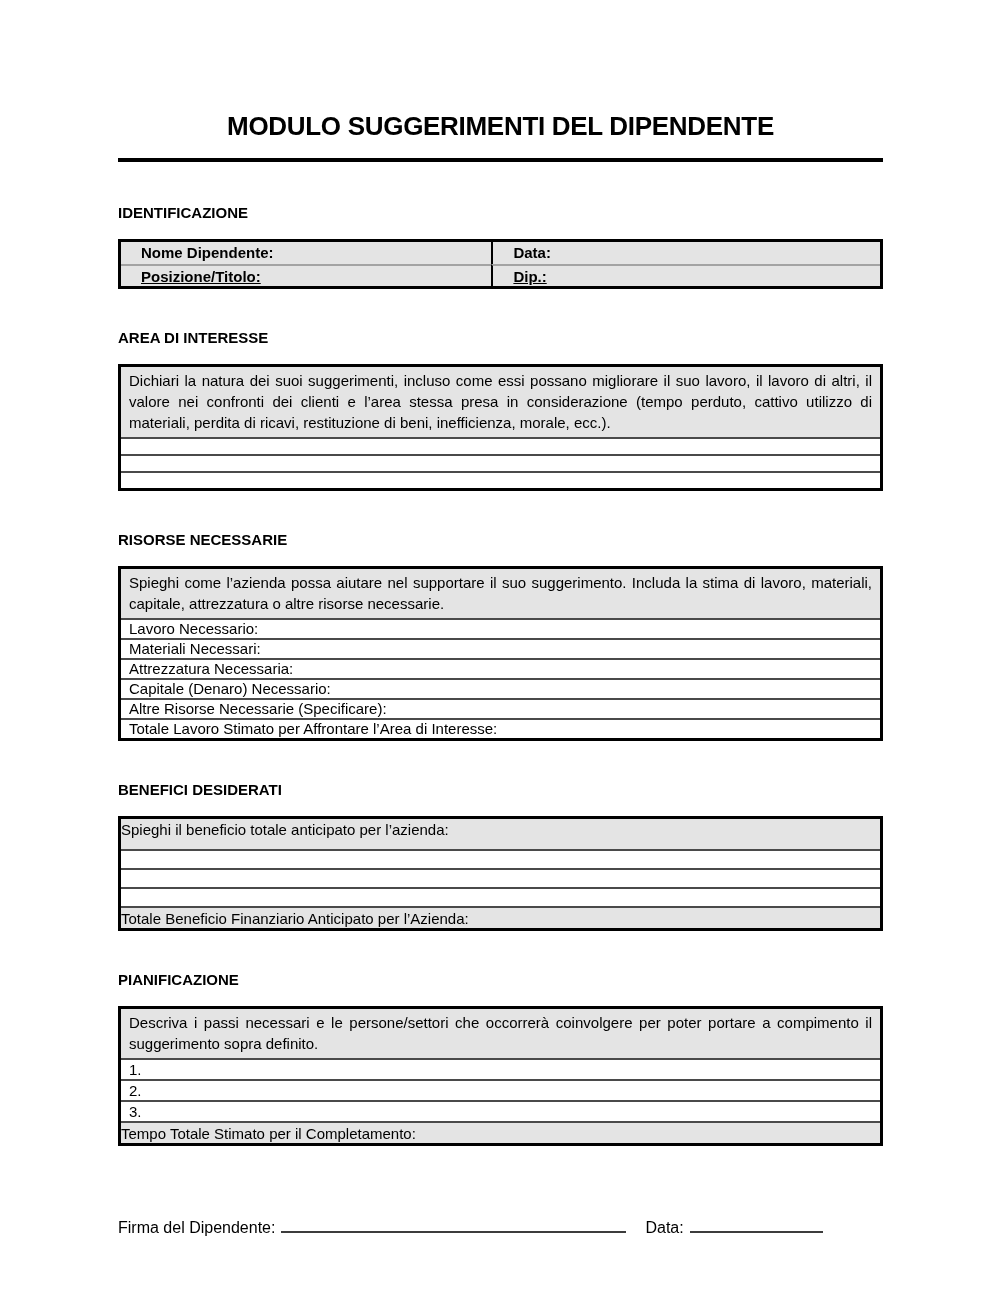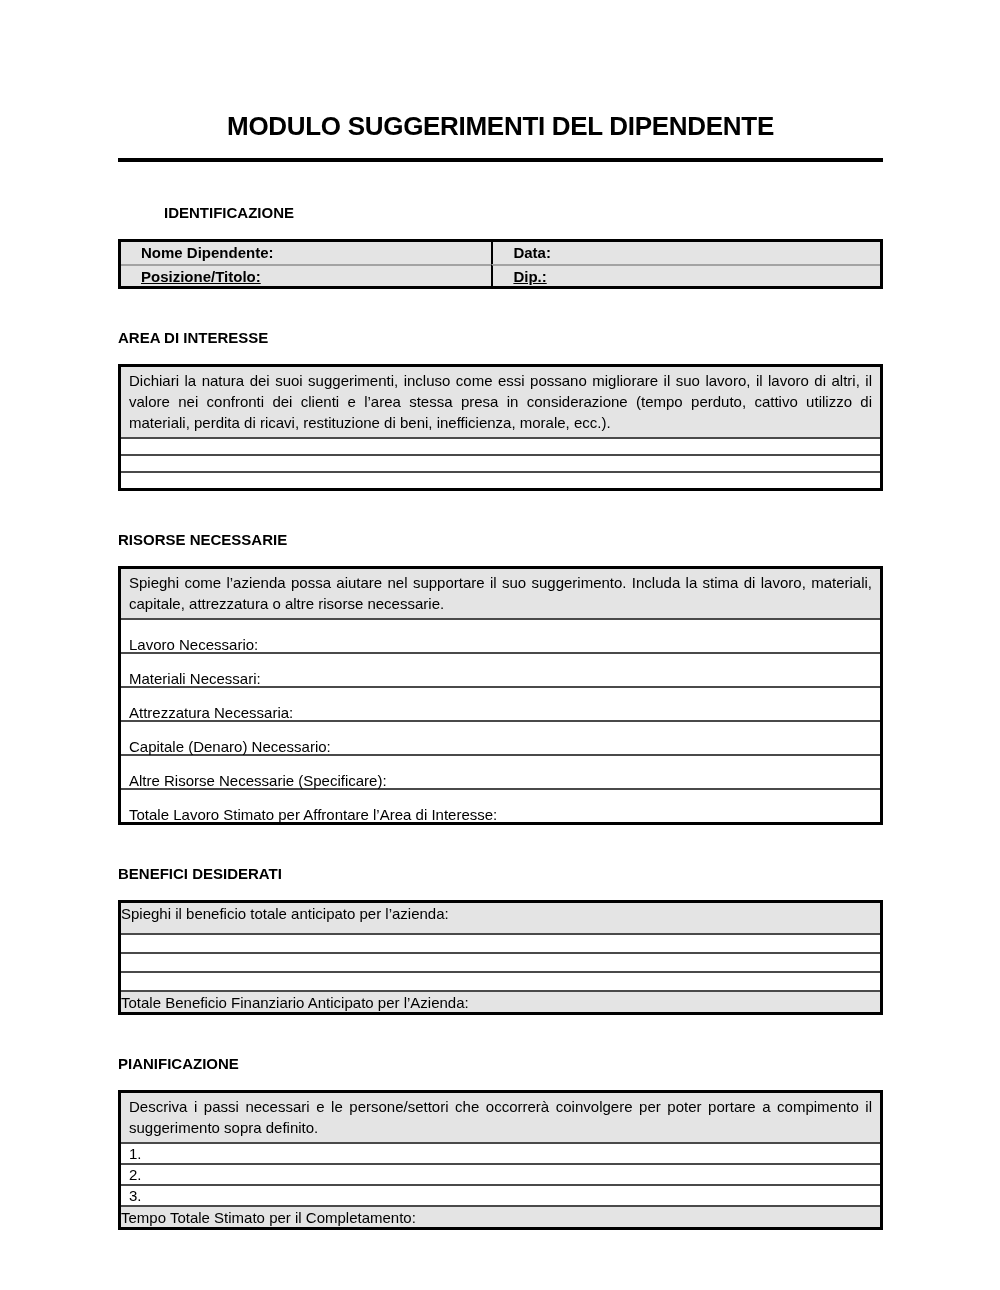--- a/index.html
+++ b/index.html
@@ -26,39 +26,39 @@
     height: 4px;
     background: #000;
     border: none;
   }
 
   .section-heading {
     font-size: 15px;
     font-weight: bold;
     line-height: 16px;
   }
-  .mt-head-1 { margin-top: 43px; margin-left: 46px; }   
+  .mt-head-1 { margin-top: 43px; }   
   .mt-head   { margin-top: 41px; }   
   .mt-table  { margin-top: 18px; }   
 
   .ftable {
     border: 3px solid #000;
     background: #fff;
     font-size: 15px;
   }
   .frow { border-top: 2px solid #4a4a4a; }
   .frow:first-child { border-top: none; }
   .gray { background: #e4e4e4; }
 
   .instruction-cell {
     padding: 3px 8px 4px 8px;
     line-height: 21px;
     text-align: justify;
   }
-  .label-row   { height: 20px; line-height: 18px; padding: 16px 8px; }
+  .label-row   { height: 20px; line-height: 18px; padding: 0 8px; }
   .num-row     { height: 21px; line-height: 19px; padding: 0 8px; }
   .total-row   { height: 22px; line-height: 20px; padding: 1px 0; }
   .blank-sm    { height: 17px; }
   .blank-md    { height: 19px; }
   .single-line { height: 30px; line-height: 20px; padding: 1px 0; }
 
   
   .id-table {
     display: grid;
     grid-template-columns: 48.8% 51.2%;

